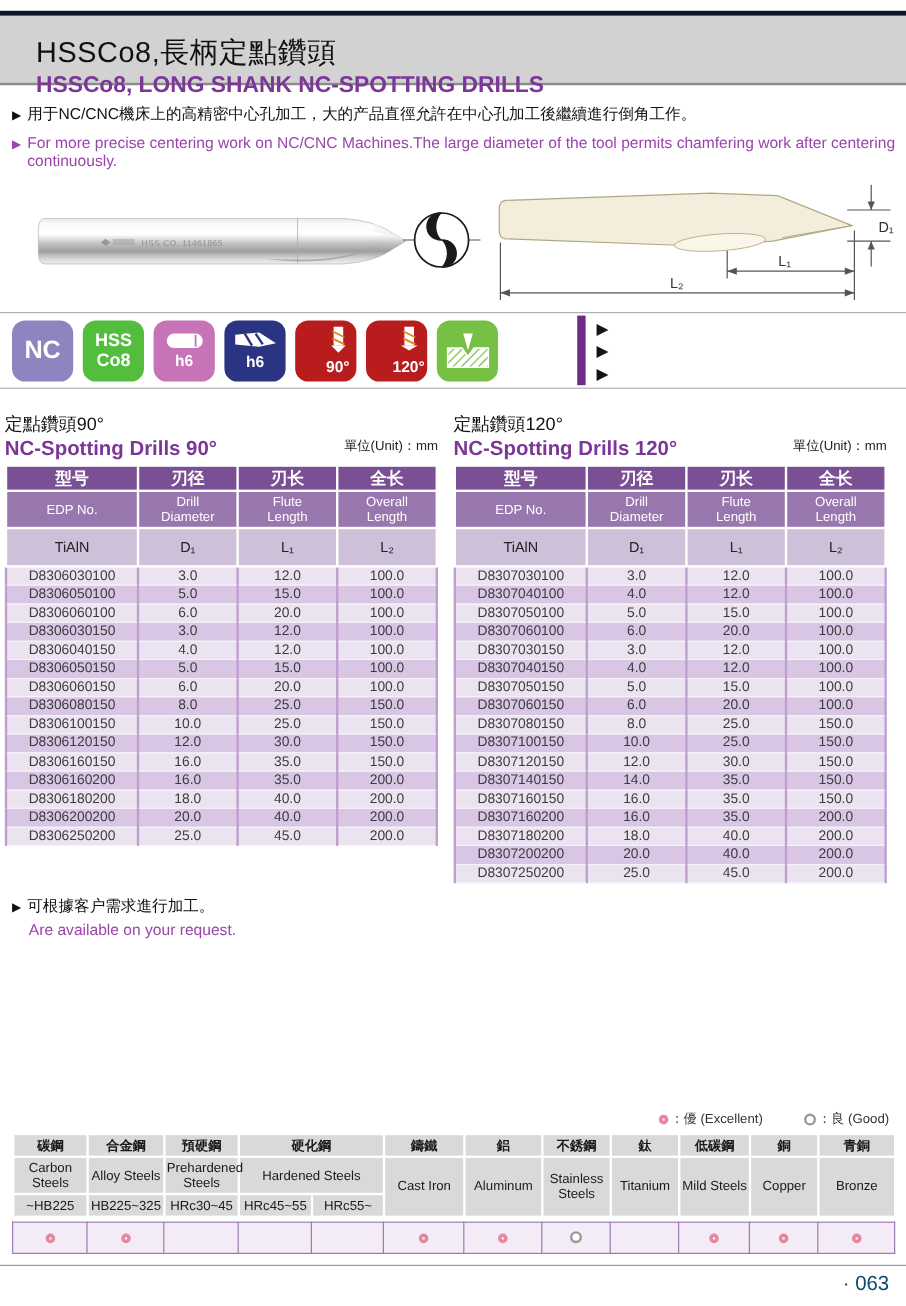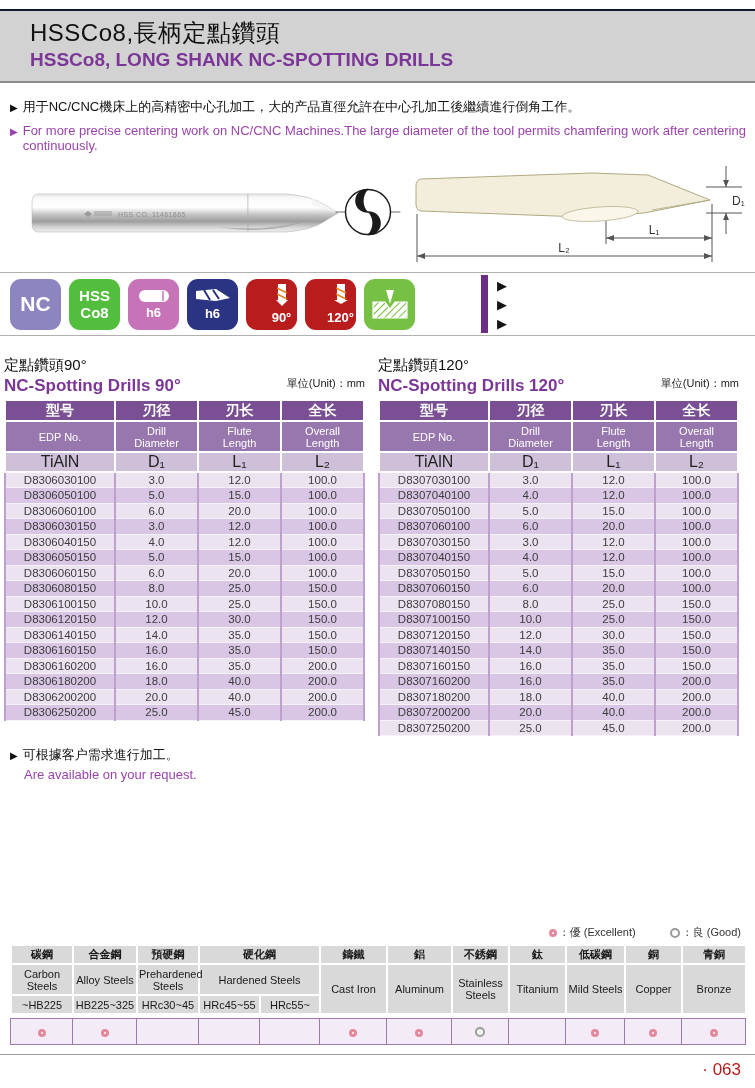--- a/index.html
+++ b/index.html
@@ -2,22 +2,22 @@
 <html><head>
 <meta charset="utf-8">
 <style>
   * { box-sizing: border-box; }
   html,body { margin:0; padding:0; }
   body {
     width:755px; height:1088px; position:relative; overflow:hidden;
     background:#fff; font-family:"Liberation Sans","DejaVu Sans",sans-serif;
   }
   
-  .top-band { margin-top:9px; height:74px; background:#d2d2d2;
-    border-top:2px solid #0f172a; border-bottom:2px solid #8b8b8b; padding:7px 0 0 30px; }
+  .top-band { margin-top:9px; height:62px; background:#d2d2d2;
+    border-top:4px solid #0f172a; border-bottom:2px solid #8b8b8b; padding:17px 0 0 30px; }
   .title-zh { font-size:24px; color:#101010; line-height:29px; letter-spacing:.5px; }
   .title-en { font-size:19px; font-weight:bold; color:#7b3697; line-height:25px; }
   
   .intro { margin:15px 0 0 10px; }
   .intro-line { display:flex; align-items:baseline; font-size:13px; margin-bottom:7px; }
   .tri { font-size:10px; margin-right:5px; }
   .tri-black { color:#111; } .tri-purple { color:#9a44ab; }
   .intro-zh { color:#111; } .intro-en { color:#9a44ab; }
   
   .figures { position:relative; height:112px; margin-top:4px; }
@@ -46,21 +46,21 @@
   .t-zh { font-size:15px; color:#101010; }
   .t-row { display:flex; align-items:flex-start; margin:1px 0 3px; }
   .t-en { font-size:17px; font-weight:bold; color:#7b3697; }
   .t-unit { margin-left:auto; font-size:11px; color:#222; padding-bottom:2px; }
   table.drill { width:100%; border-collapse:collapse; table-layout:fixed; }
   table.drill col.c0 { width:110px; }
   .drill th { border:2px solid #fff; color:#fff; padding:0; text-align:center; }
   .h1 th { background:#7a4f94; font-size:14px; height:21px; font-weight:bold; }
   .h2 th { background:#9877ae; font-size:11px; height:31px; font-weight:normal;
            white-space:pre-line; line-height:12px; }
-  .h3 th { background:#cfc0da; color:#222; font-size:16px; height:18px; font-weight:normal; }
+  .h3 th { background:#cfc0da; color:#222; font-size:12px; height:32px; font-weight:normal; }
   .drill td { border-left:2px solid #bf9fd0; border-right:2px solid #bf9fd0;
     border-top:1px solid #f6f2f9; border-bottom:1px solid #f6f2f9;
     height:15.5px; font-size:11.5px; color:#3c3c3c; text-align:center; padding:0; }
   .drill tbody tr:nth-child(odd)  td { background:#ece3f1; }
   .drill tbody tr:nth-child(even) td { background:#d9c6e5; }
   
   .note { margin:10px 0 0 10px; font-size:13px; }
   .note-zh { color:#111; display:flex; align-items:baseline; }
   .note-en { color:#9a44ab; margin:3px 0 0 14px; }
   
@@ -76,21 +76,21 @@
   table.mat { border-collapse:collapse; table-layout:fixed; width:735px; }
   .mat th, .mat td { border:2px solid #fff; background:#d9d9d9; font-size:11px;
     color:#1a1a1a; text-align:center; padding:0 1px; vertical-align:middle; }
   .mat .r-zh th { height:19px; font-weight:bold; }
   .mat .r-en td { height:31px; white-space:pre-line; line-height:12px; }
   .mat .r-range td { height:19px; }
   table.rate { border-collapse:collapse; table-layout:fixed; width:735px; margin-top:3px; }
   .rate td { border:1px solid #9b7ab3; background:#f3ecf7; height:26px;
     text-align:center; vertical-align:middle; }
   .footer-rule { border:none; border-top:1px solid #9a9a9a; margin:9px 0 0; }
-  .pagenum { text-align:right; font-size:17px; color:#b91c1c; margin:5px 14px 8px 0; }
+  .pagenum { text-align:right; font-size:17px; color:#0c4a6e; margin:5px 14px 8px 0; }
 </style>
 </head>
 <body>
 
 <div class="top-band">
   <div class="title-zh">HSSCo8,長柄定點鑽頭</div>
   <div class="title-en">HSSCo8, LONG SHANK NC-SPOTTING DRILLS</div>
 </div>
 
 <div class="intro">
@@ -321,26 +321,20 @@
             <td>25.0</td>
             <td>150.0</td>
           </tr>
           <tr>
             <td>D8306120150</td>
             <td>12.0</td>
             <td>30.0</td>
             <td>150.0</td>
           </tr>
           <tr>
-            <td>D8306140150</td>
-            <td>14.0</td>
-            <td>35.0</td>
-            <td>150.0</td>
-          </tr>
-          <tr>
             <td>D8306160150</td>
             <td>16.0</td>
             <td>35.0</td>
             <td>150.0</td>
           </tr>
           <tr>
             <td>D8306160200</td>
             <td>16.0</td>
             <td>35.0</td>
             <td>200.0</td>

